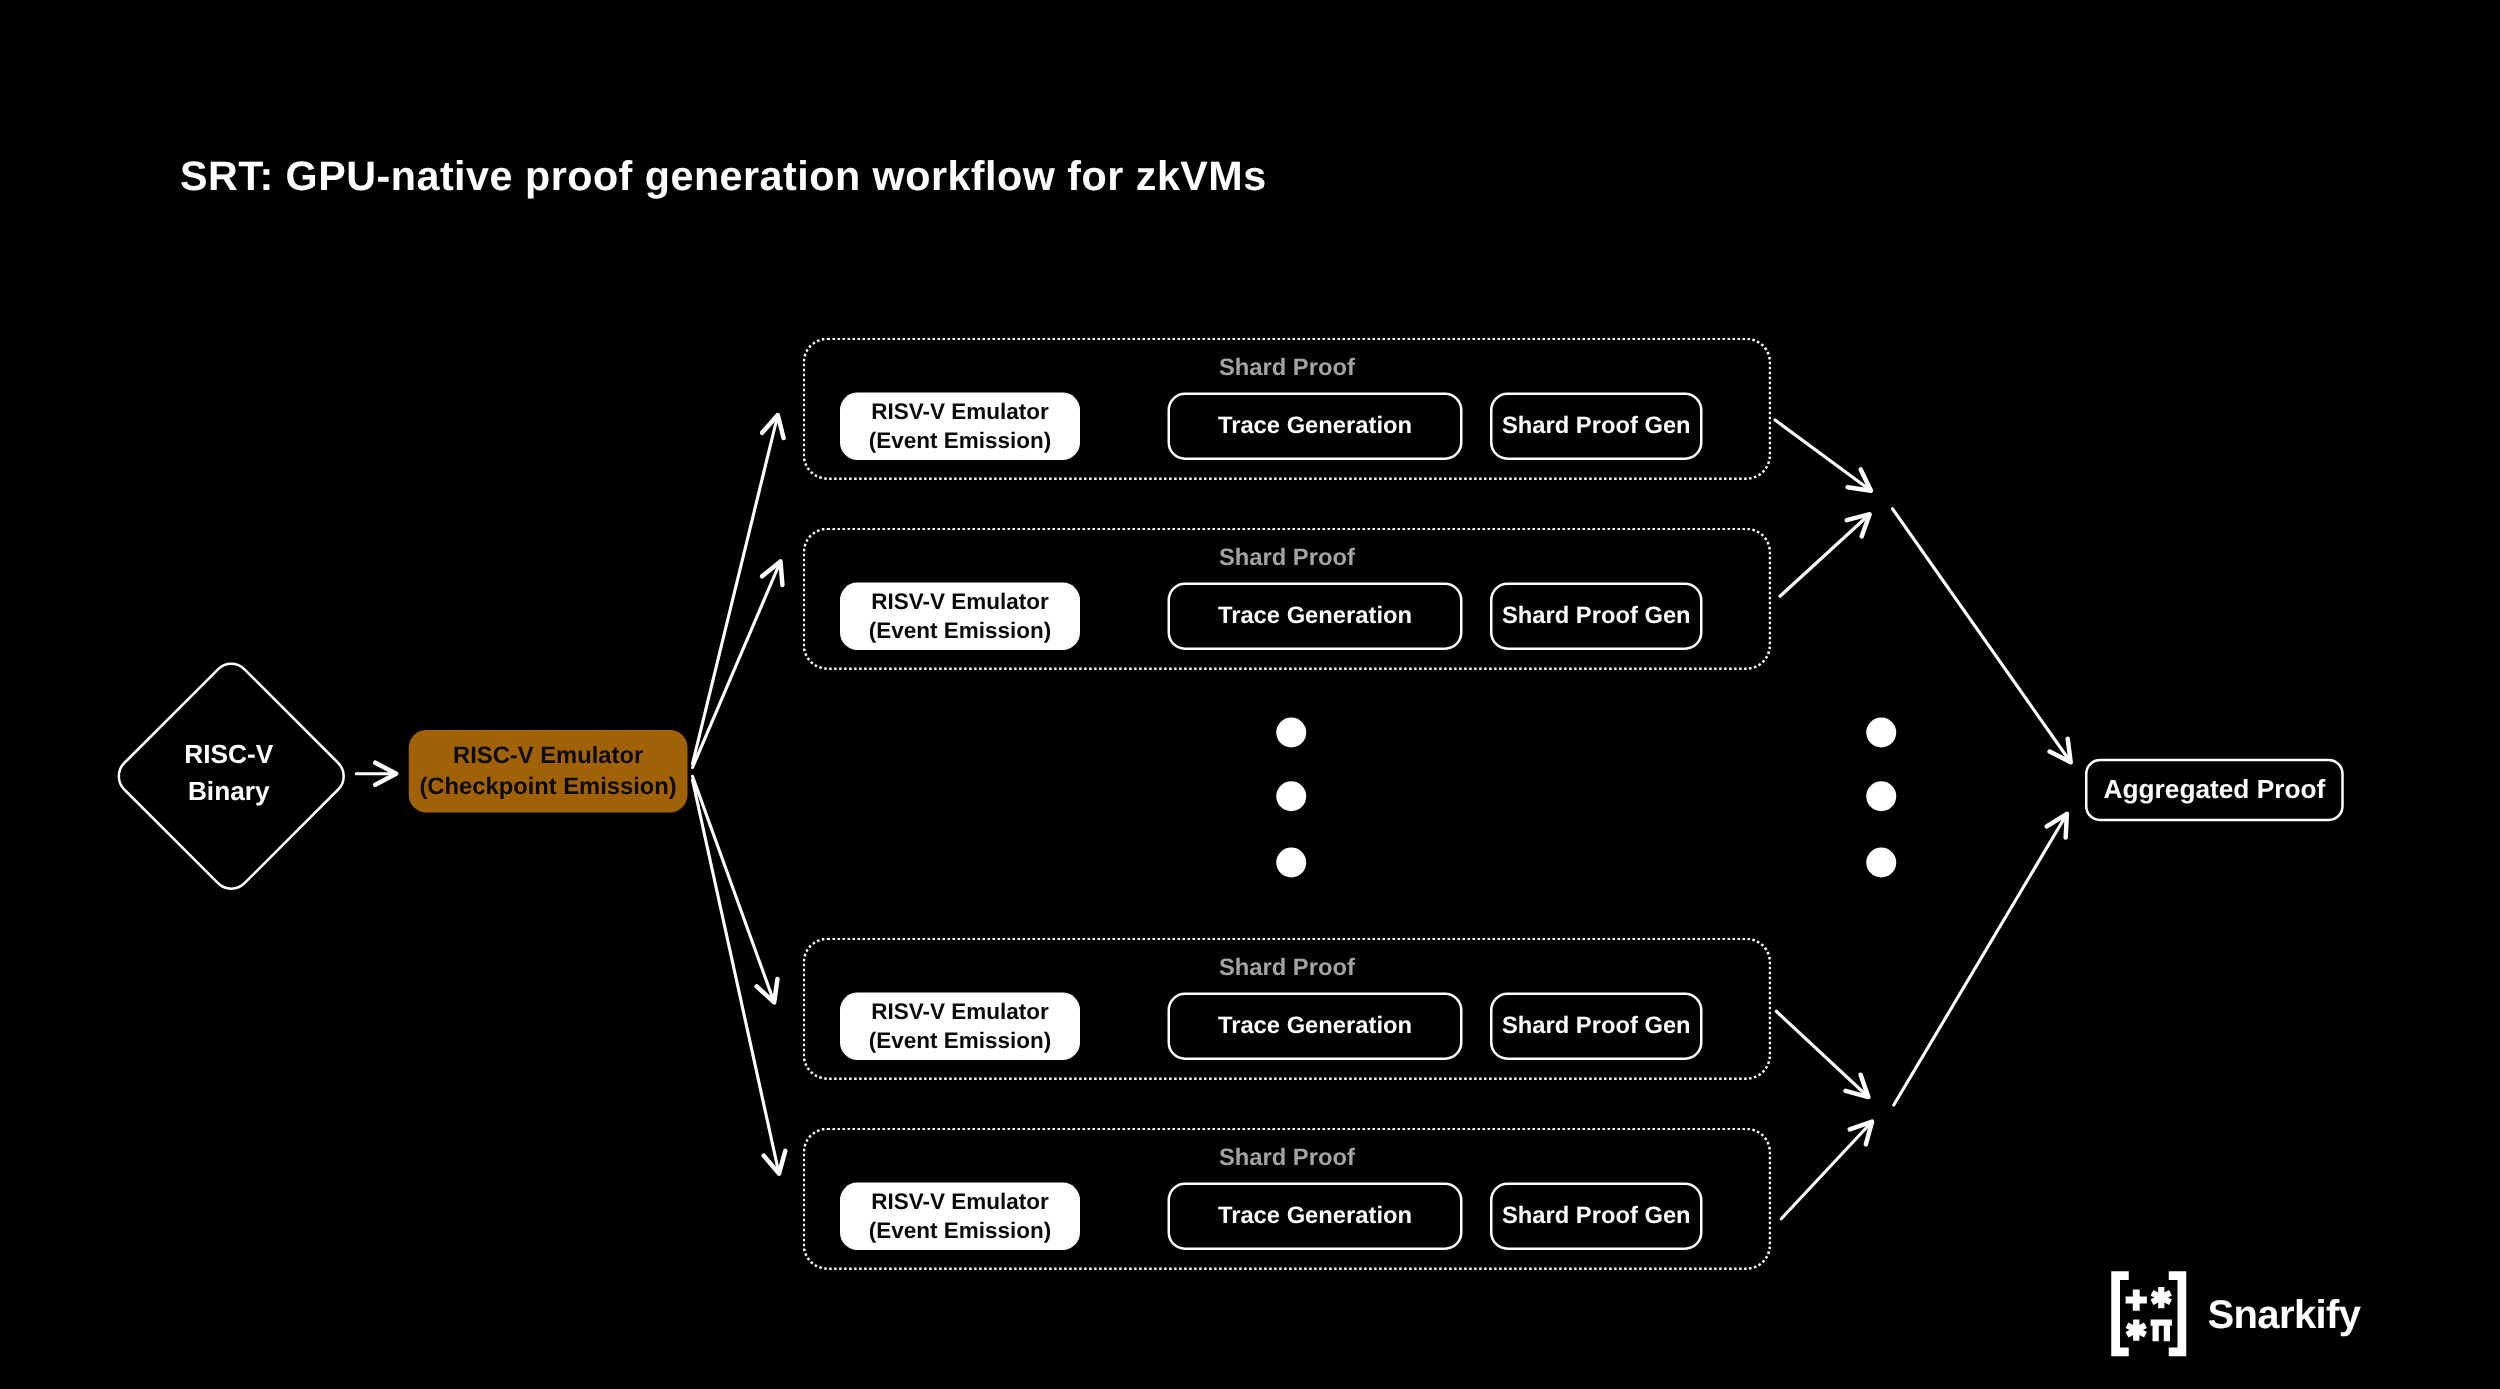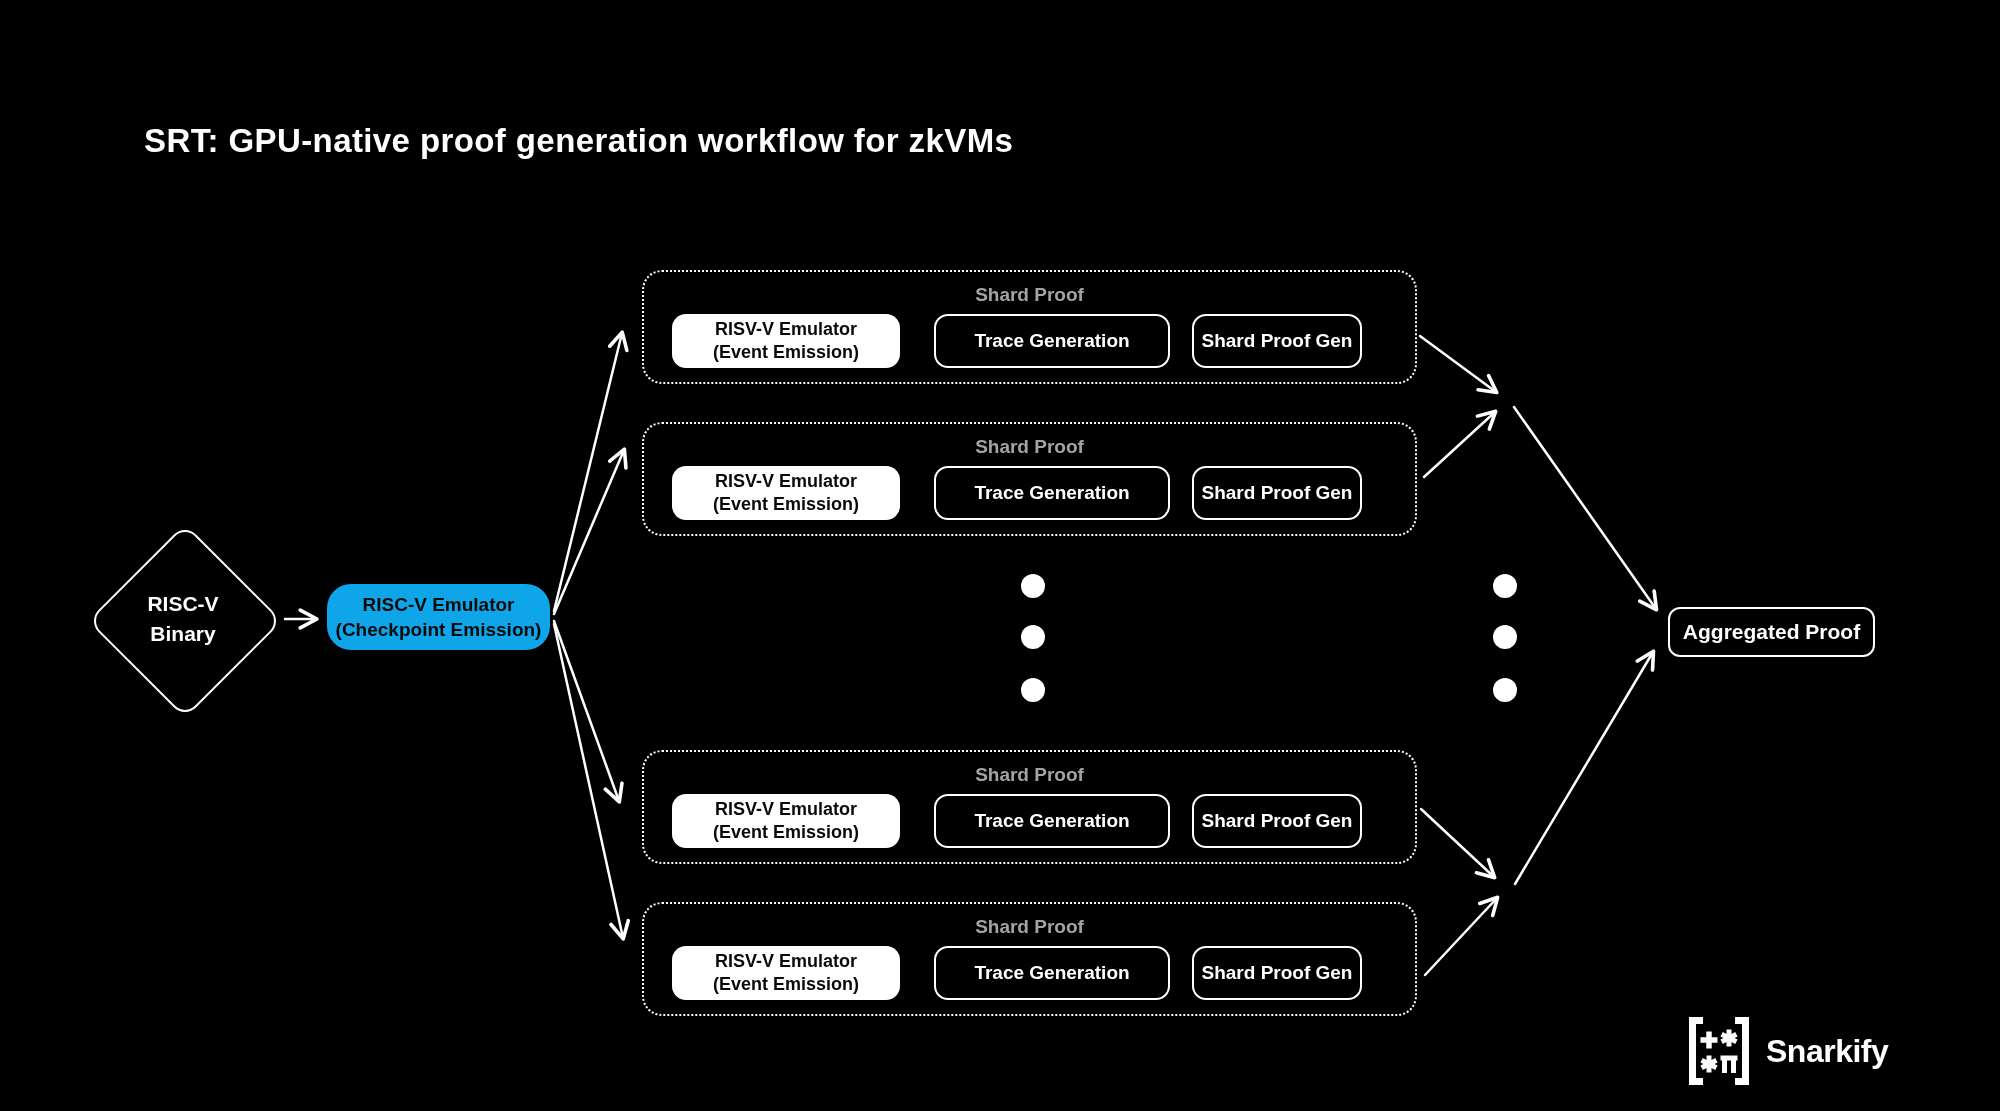--- a/index.html
+++ b/index.html
@@ -7,32 +7,32 @@
           font-family:"Liberation Sans","DejaVu Sans",sans-serif;color:#ffffff;}
   .title{position:absolute;left:144px;top:122px;font-size:33px;font-weight:800;letter-spacing:.4px;color:#fff;}
 
   
   .diamond{position:absolute;left:116px;top:552px;width:134px;height:134px;border:2.5px solid #fff;
            border-radius:16px;transform:rotate(45deg);background:#000;}
   .diamond-label{position:absolute;left:83px;top:589px;width:200px;text-align:center;
                  font-size:21px;font-weight:800;line-height:30px;color:#fff;}
 
   
-  .white-box{background:#0ea5e9;color:#0a0a0a;border-radius:24px;text-align:center;font-weight:800;}
+  .white-box{background:#a16207;color:#0a0a0a;border-radius:14px;text-align:center;font-weight:800;}
   .checkpoint{position:absolute;left:327px;top:584px;width:223px;height:66px;font-size:19px;line-height:25px;
               display:flex;flex-direction:column;justify-content:center;}
 
   
   .group{position:absolute;left:642px;width:775px;height:114px;border:2.5px dotted #fff;border-radius:20px;
          box-sizing:border-box;background:#000;}
   .g1{top:270px}.g2{top:422px}.g3{top:750px}.g4{top:902px}
   .group-label{position:absolute;left:0;top:12px;width:100%;text-align:center;font-size:19px;font-weight:800;color:#a3a3a3;}
   .node{position:absolute;top:42px;height:54px;border-radius:14px;display:flex;flex-direction:column;
         justify-content:center;text-align:center;font-weight:800;box-sizing:border-box;}
-  .emu{left:28px;width:228px;background:#fff;color:#0a0a0a;font-size:18px;line-height:23px;}
+  .emu{left:28px;width:192px;background:#fff;color:#0a0a0a;font-size:18px;line-height:23px;}
   .outline{border:2.5px solid #fff;color:#fff;background:#000;font-size:19px;}
   .trace{left:290px;width:236px;}
   .gen{left:548px;width:170px;}
 
   
   .dot{position:absolute;width:24px;height:24px;border-radius:50%;background:#fff;}
 
   
   .aggregated{position:absolute;left:1668px;top:607px;width:207px;height:50px;border:2.5px solid #fff;
               border-radius:12px;display:flex;align-items:center;justify-content:center;

